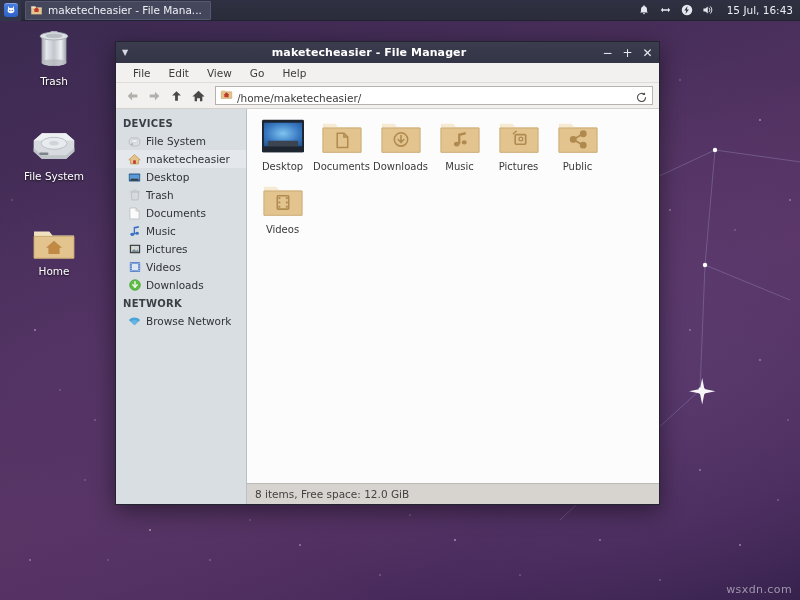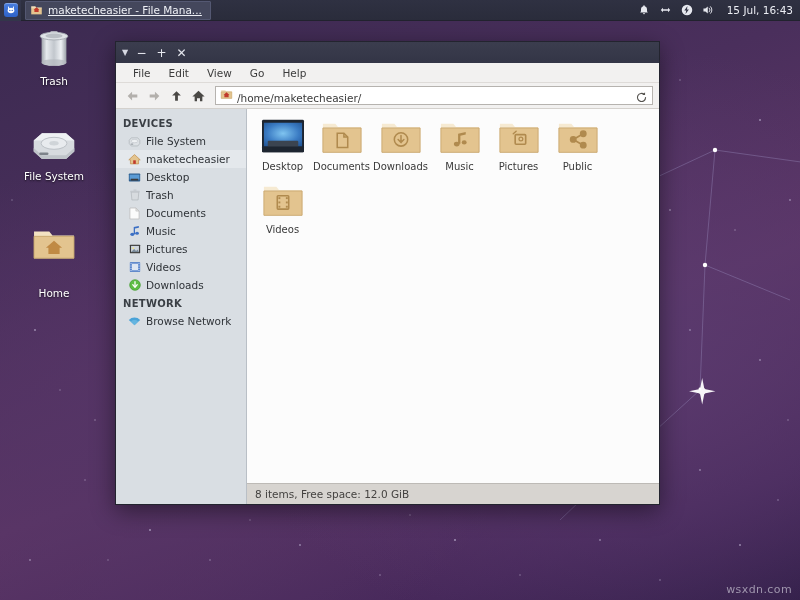--- a/index.html
+++ b/index.html
@@ -49,21 +49,21 @@
     display: flex; align-items: center; gap: 5px;
     padding: 0 8px 0 4px;
     background: #44475c;
     border: 1px solid #545872;
     border-radius: 1px;
     max-width: 190px;
     cursor: pointer;
   }
   #task-btn .tb-label {
     font-size: 10.5px; color: #eef0f5;
-    white-space: nowrap; overflow: hidden; text-overflow: clip; text-decoration: underline;
+    white-space: nowrap; overflow: hidden; text-overflow: clip;
   }
 
   #tray {
     margin-left: auto; margin-right: 7px;
     display: flex; align-items: center; gap: 9px;
     height: 16px;
   }
   #tray .tray-icon { display: flex; align-items: center; cursor: pointer; }
   #clock {
     font-size: 10.5px; color: #eceef4; margin-left: 3px;
@@ -350,33 +350,34 @@
       <path d="M4 14 L13 6 h26 l9 8 v12 l-9 8 H13 l-9 -8 z" fill="#d7dbdf"></path>
       <path d="M4 14 L13 6 h26 l9 8 z" fill="#eef1f3"></path>
       <ellipse cx="26" cy="17" rx="14" ry="6.5" fill="#e8ebee" stroke="#b9bec3"></ellipse>
       <ellipse cx="26" cy="17" rx="5" ry="2.4" fill="#cfd4d8"></ellipse>
       <path d="M4 22 v4 l9 8 h26 l9 -8 v-4 l-9 8 H13 z" fill="#bfc4c9"></path>
       <rect x="10" y="27" width="10" height="2.6" rx="1.3" fill="#7d838a"></rect>
     </svg>
     <span class="dlabel">File System</span>
   </div>
 
-  <div class="desk-icon" style="left:17px; top:224px;gap:22px;">
+  <div class="desk-icon" style="left:17px; top:224px;">
     <svg width="46" height="38" viewBox="0 0 48 40">
       <path d="M3 8h16l3.4 4.2H45V36H3z" fill="#f3e2c2"></path>
       <path d="M3 13h42v23H3z" fill="#e3c48f" stroke="#c8a96f" stroke-width="1"></path>
       <path d="M24 17.5 32.5 25h-2.6v6.5h-11.8V25H15.5z" fill="#c08a44"></path>
     </svg>
     <span class="dlabel">Home</span>
   </div>
 
   <div id="fm-window">
 
     <div id="titlebar">
       <span id="title-menu-arrow">▼</span>
+      <span id="win-title">maketecheasier - File Manager</span>
       <span class="win-btns">
         <span class="win-btn">−</span>
         <span class="win-btn">+</span>
         <span class="win-btn">✕</span>
       </span>
     </div>
 
     <div id="menubar">
       <span class="menu-item">File</span>
       <span class="menu-item">Edit</span>

